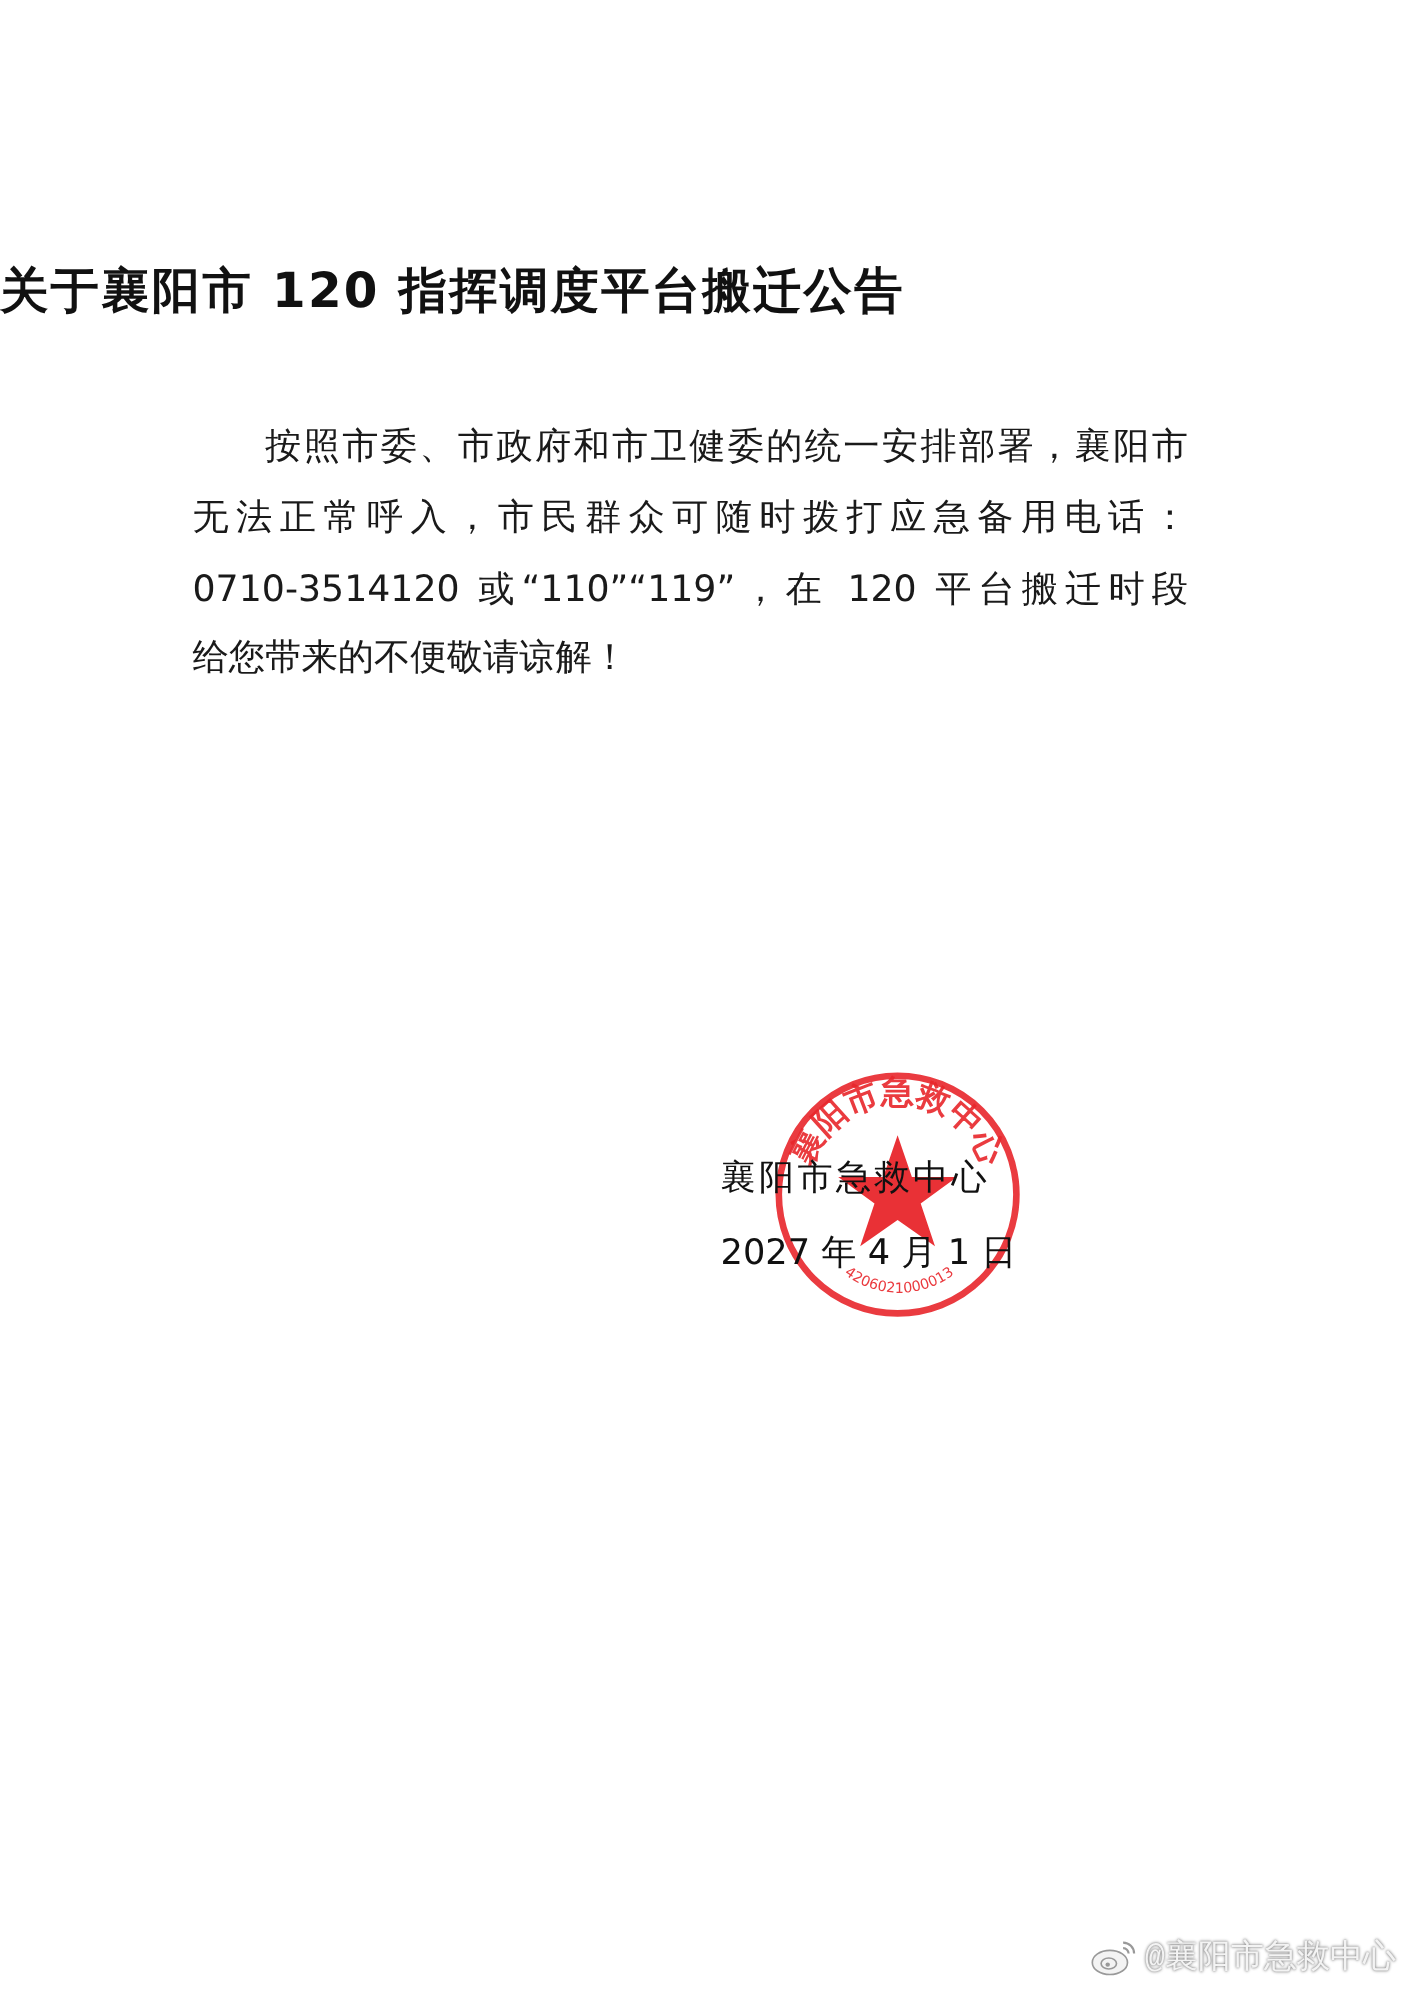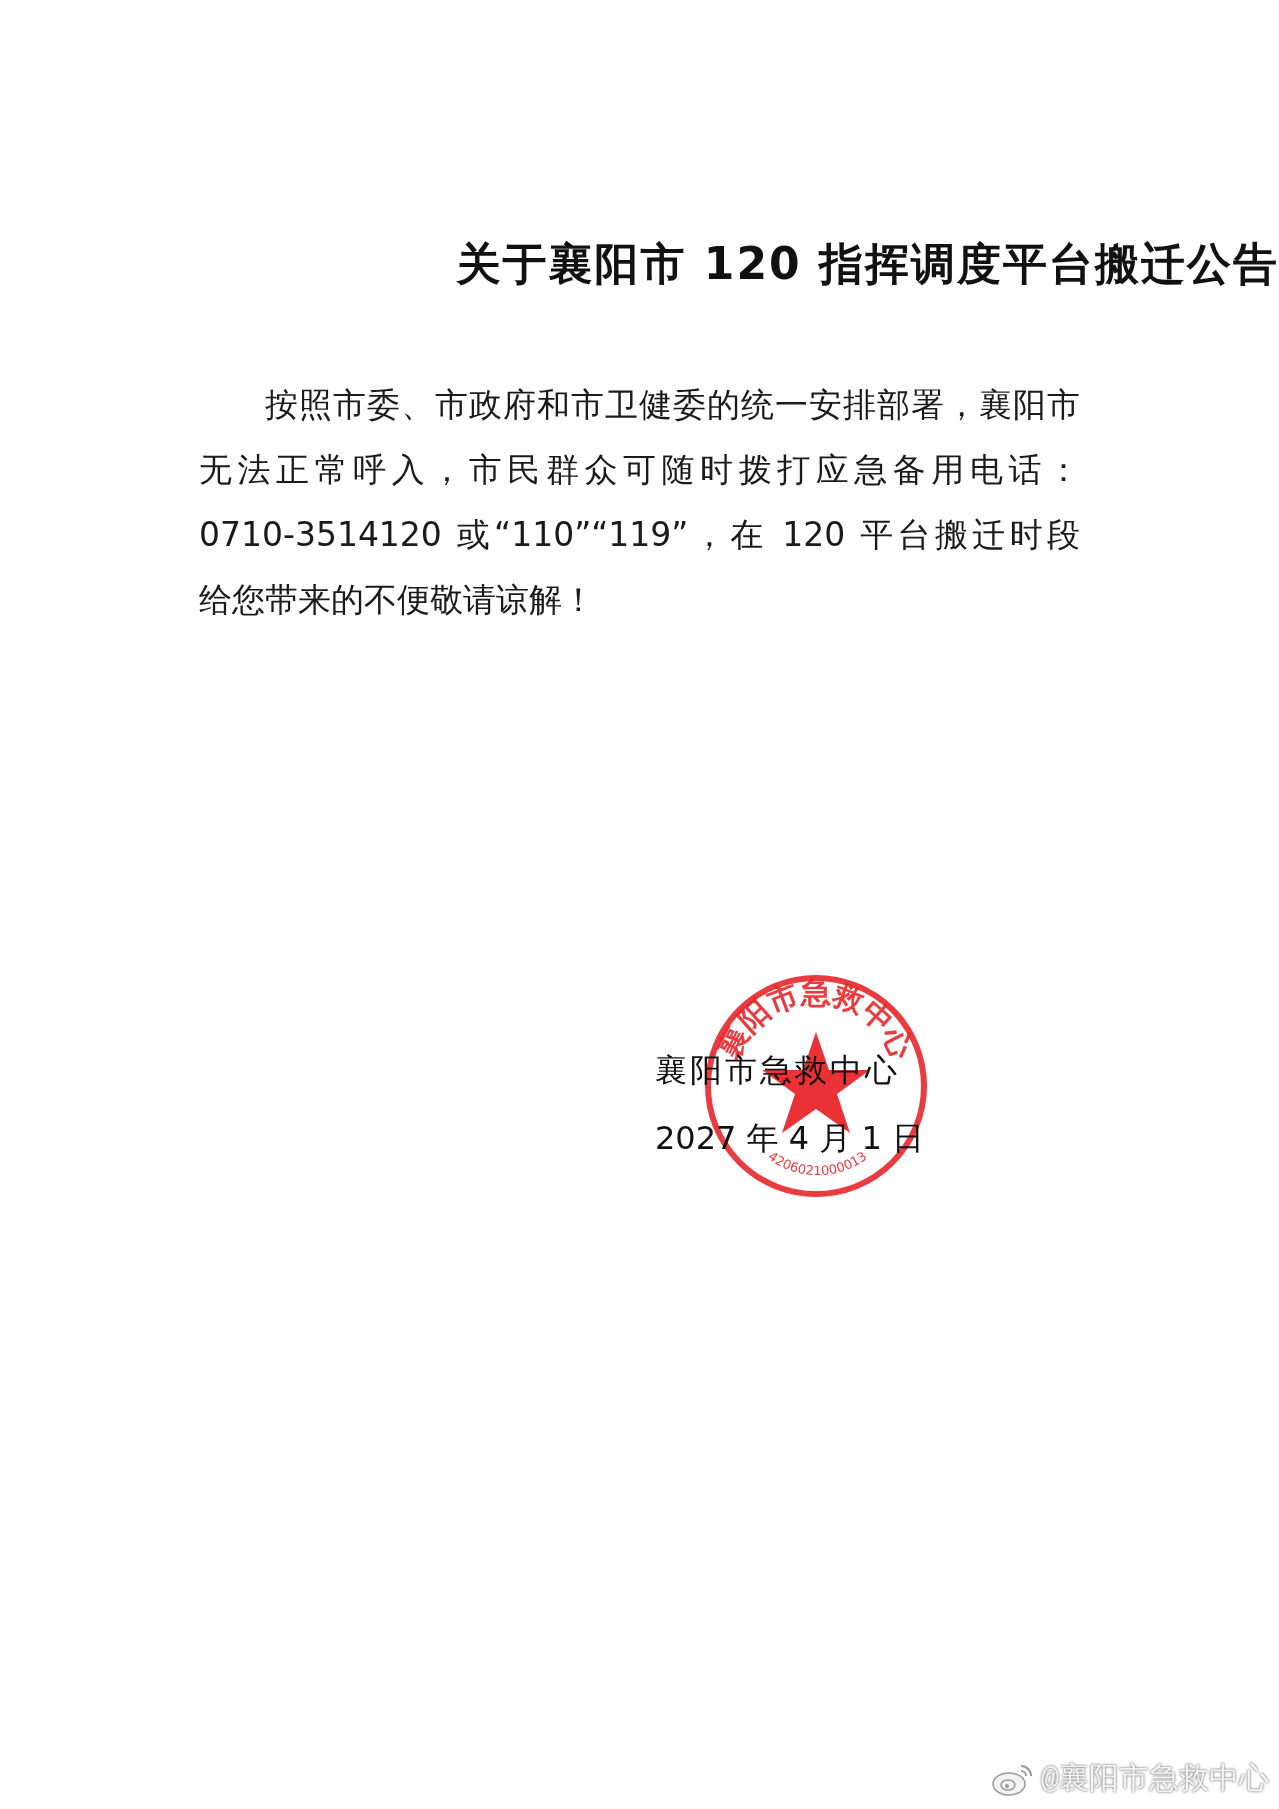--- a/index.html
+++ b/index.html
@@ -13,21 +13,21 @@
       position: relative;
       overflow: hidden;
       font-family: "DejaVu Sans", sans-serif;
       color: #111;
     }
     .title {
       position: absolute;
       left: 0;
       width: 1279px;
       top: 235px;
-      text-align: right;
+      text-align: left;
       font-family: "DejaVu Sans", sans-serif;
       font-weight: bold;
       font-size: 44px;
       letter-spacing: 2px;
       color: #111;
     }
     .body-text {
       position: absolute;
       left: 175px;
       width: 905px;
@@ -35,24 +35,23 @@
     }
     .line {
       height: 65px;
       font-size: 33px;
       line-height: 65px;
       white-space: nowrap;
       text-align: justify;
       text-align-last: justify;
       color: #1a1a1a;
       font-family: "DejaVu Sans", sans-serif;
-      margin-left: 24px;
     }
     .line.first { padding-left: 66px; }
-    .line.last { text-align-last: left; }
+    .line.last { text-align-last: left; font-family: Liberation Mono, monospace; }
     .signature {
       position: absolute;
       left: 655px;
       top: 1040px;
       font-size: 32px;
       color: #111;
       z-index: 2;
     }
     .sig-org { height: 60px; line-height: 60px; letter-spacing: 3px; }
     .sig-date { height: 60px; line-height: 60px; margin-top: 8px; }

